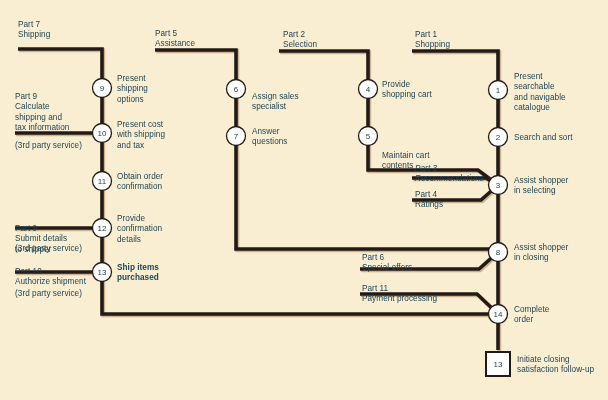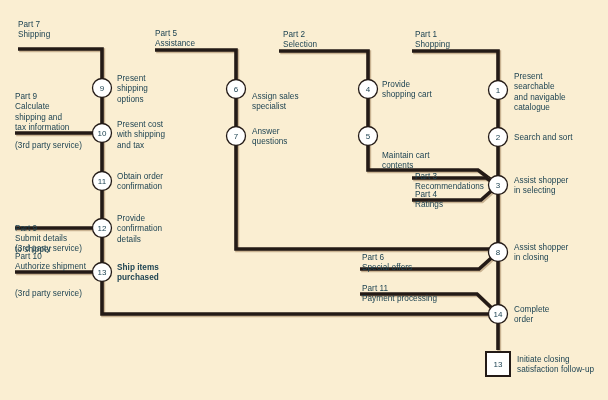--- a/index.html
+++ b/index.html
@@ -190,30 +190,30 @@
 Shipping</div>
     <div class="lbl" style="left: 15px; top: 92px;">Part 9
 Calculate
 shipping and
 tax information</div>
     <div class="lbl" style="left: 15px; top: 140.6px;">(3rd party service)</div>
     <div class="lbl" style="left: 15px; top: 206px; margin-top: 18px;">Part 9
 Submit details
 to shipper</div>
     <div class="lbl" style="left: 15px; top: 244.2px;">(3rd party service)</div>
-    <div class="lbl" style="left: 15px; top: 252px;">Part 10
+    <div class="lbl" style="left: 15px; top: 267px;">Part 10
 Authorize shipment</div>
     <div class="lbl" style="left: 15px; top: 288.8px;">(3rd party service)</div>
     <div class="lbl" style="left: 155px; top: 29px;">Part 5
 Assistance</div>
     <div class="lbl" style="left: 283px; top: 30px;">Part 2
 Selection</div>
     <div class="lbl" style="left: 415px; top: 30px;">Part 1
 Shopping</div>
-    <div class="lbl" style="left: 415px; top: 172px;">Part 3
+    <div class="lbl" style="left: 415px; top: 164px; font-style: italic;">Part 3
 Recommendations</div>
     <div class="lbl" style="left: 415px; top: 190px;">Part 4
 Ratings</div>
     <div class="lbl" style="left: 362px; top: 253px;">Part 6
 Special offers</div>
     <div class="lbl" style="left: 362px; top: 284px;">Part 11
 Payment processing</div>
   </div>
 
 </body></html>

